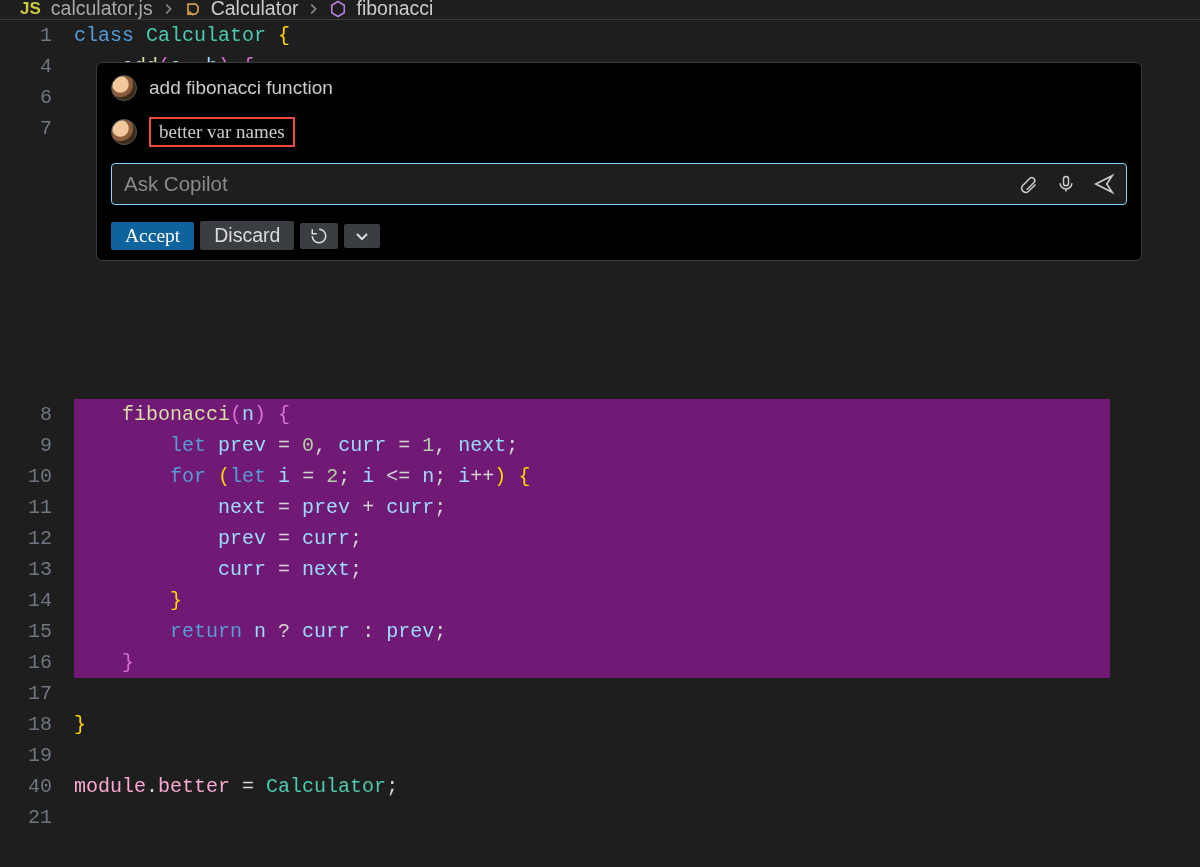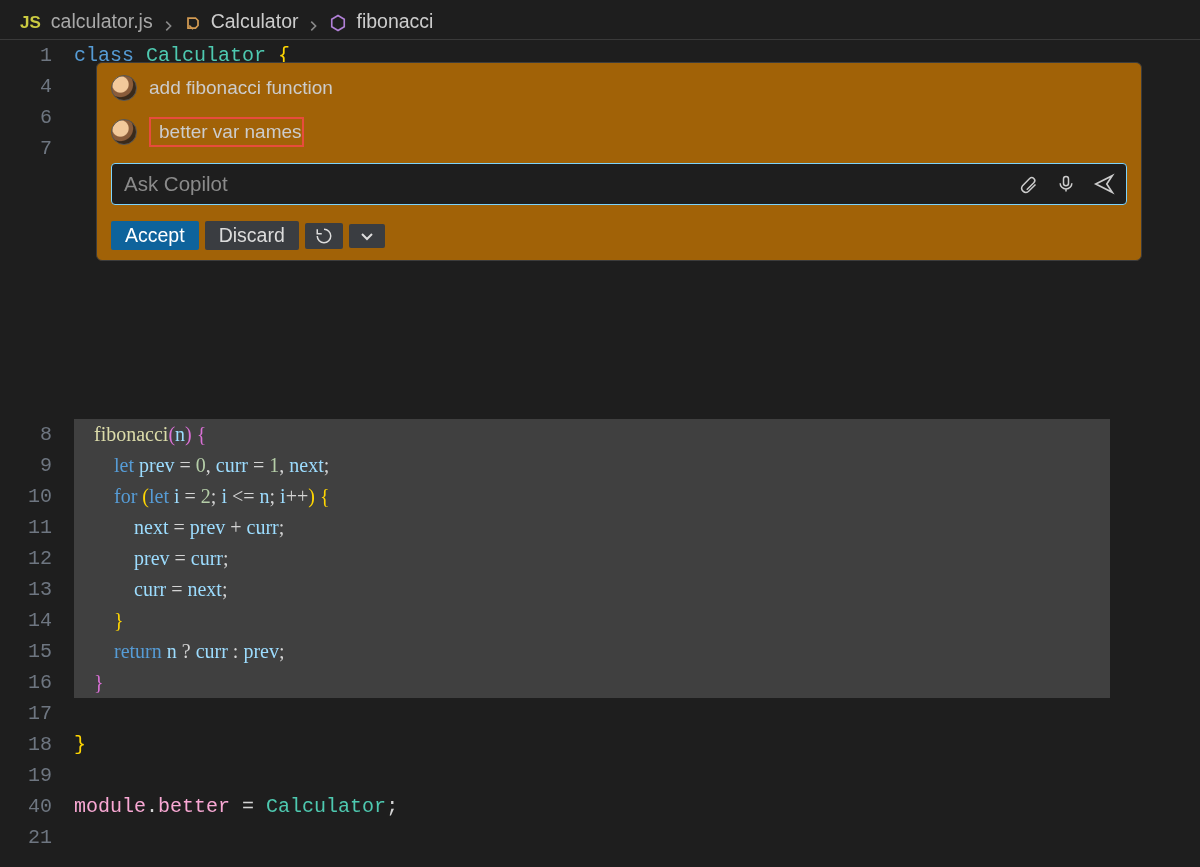--- a/index.html
+++ b/index.html
@@ -9,27 +9,27 @@
       font-family: "Segoe UI", "Helvetica Neue", Arial, sans-serif;
       font-size: 14px;
       width: 1200px;
       height: 867px;
       overflow: hidden;
     }
 
     
     .breadcrumb {
       display: flex;
-      align-items: flex-end;
+      align-items: center;
       gap: 6px;
       padding: 4px 10px 6px 20px;
       font-size: 19.5px;
       color: #a8a8a8;
       border-bottom: 1px solid #3a3a3a;
-      height: 40px;
+      height: 20px;
     }
     .breadcrumb .js-badge { color: #cbcb41; font-weight: bold; font-size: 17px; margin-right: 4px; }
     .breadcrumb .chev { color: #8a8a8a; margin: 0 2px; }
     .breadcrumb .sym { display: inline-flex; align-items: center; margin-right: 2px; }
     .crumb-file { color: #a8a8a8; }
     .crumb-class { color: #cccccc; }
     .crumb-method { color: #cccccc; }
 
     
     .editor {
@@ -50,23 +50,22 @@
     .gutter .ln { height: 31px; line-height: 31px; }
     .gutter .ln.spacer { height: 255px; }
 
     .code {
       flex: 1 1 auto;
       position: relative;
       padding-right: 30px;
     }
     .code .row { height: 31px; white-space: pre; }
     .code .row.ins {
-      background: #404040;
+      background: #701a75;
       margin-right: 60px;
-      font-family: Liberation Serif, serif;
     }
     .code .row.ins.first { position: relative; }
 
     
     .kw   { color: #569cd6; }
     .fn   { color: #dcdcaa; }
     .cls  { color: #4ec9b0; }
     .var  { color: #9cdcfe; }
     .num  { color: #b5cea8; }
     .punct{ color: #d4d4d4; }
@@ -75,21 +74,21 @@
     .brace2{ color: #ffd602; }
     .exp  { color: #f9a8d4; }
 
     
     .chat-spacer { height: 255px; }
     .chat {
       position: absolute;
       top: 62px;
       left: 96px;
       width: 1046px;
-      background: #a16207;
+      background: #000000;
       border: 1px solid #3c3c3c;
       border-radius: 6px;
       padding: 12px 14px 10px 14px;
       display: flex;
       flex-direction: column;
       gap: 16px;
       font-family: "Segoe UI", Arial, sans-serif;
     }
     .msg {
       display: flex;
@@ -99,21 +98,22 @@
       color: #cccccc;
     }
     .msg .avatar {
       width: 26px; height: 26px; border-radius: 50%;
       background: radial-gradient(circle at 35% 35%, #f2c99b 35%, #8a5c3a 40% 55%, #3a2a1a 60%);
       border: 1px solid #555;
       flex-shrink: 0;
     }
     .msg.hl .text {
       border: 2px solid #e74c3c;
-      padding: 2px 0 2px 8px;
+      padding: 2px 8px 2px 8px;
+      font-family: Liberation Serif, serif;
     }
 
     .chat-input {
       display: flex;
       align-items: center;
       background: #1e1e1e;
       border: 1px solid #7dd3fc;
       border-radius: 4px;
       padding: 4px 10px;
       font-size: 20.5px;
@@ -133,21 +133,21 @@
       gap: 6px;
       font-size: 19.5px;
     }
     .btn {
       padding: 3px 14px;
       background: #3a3d41;
       color: #dcdcdc;
       border-radius: 2px;
       cursor: pointer;
     }
-    .btn.primary { background: #0e639c; color: #fff; }
+    .btn.primary { background: #0e639c; color: #fff; font-family: Liberation Serif, serif; }
     .btn.icon {
       padding: 4px 10px;
       display: inline-flex; align-items: center; justify-content: center;
     }
 
     svg { display: block; }
   </style>
 </head>
 <body>
 

